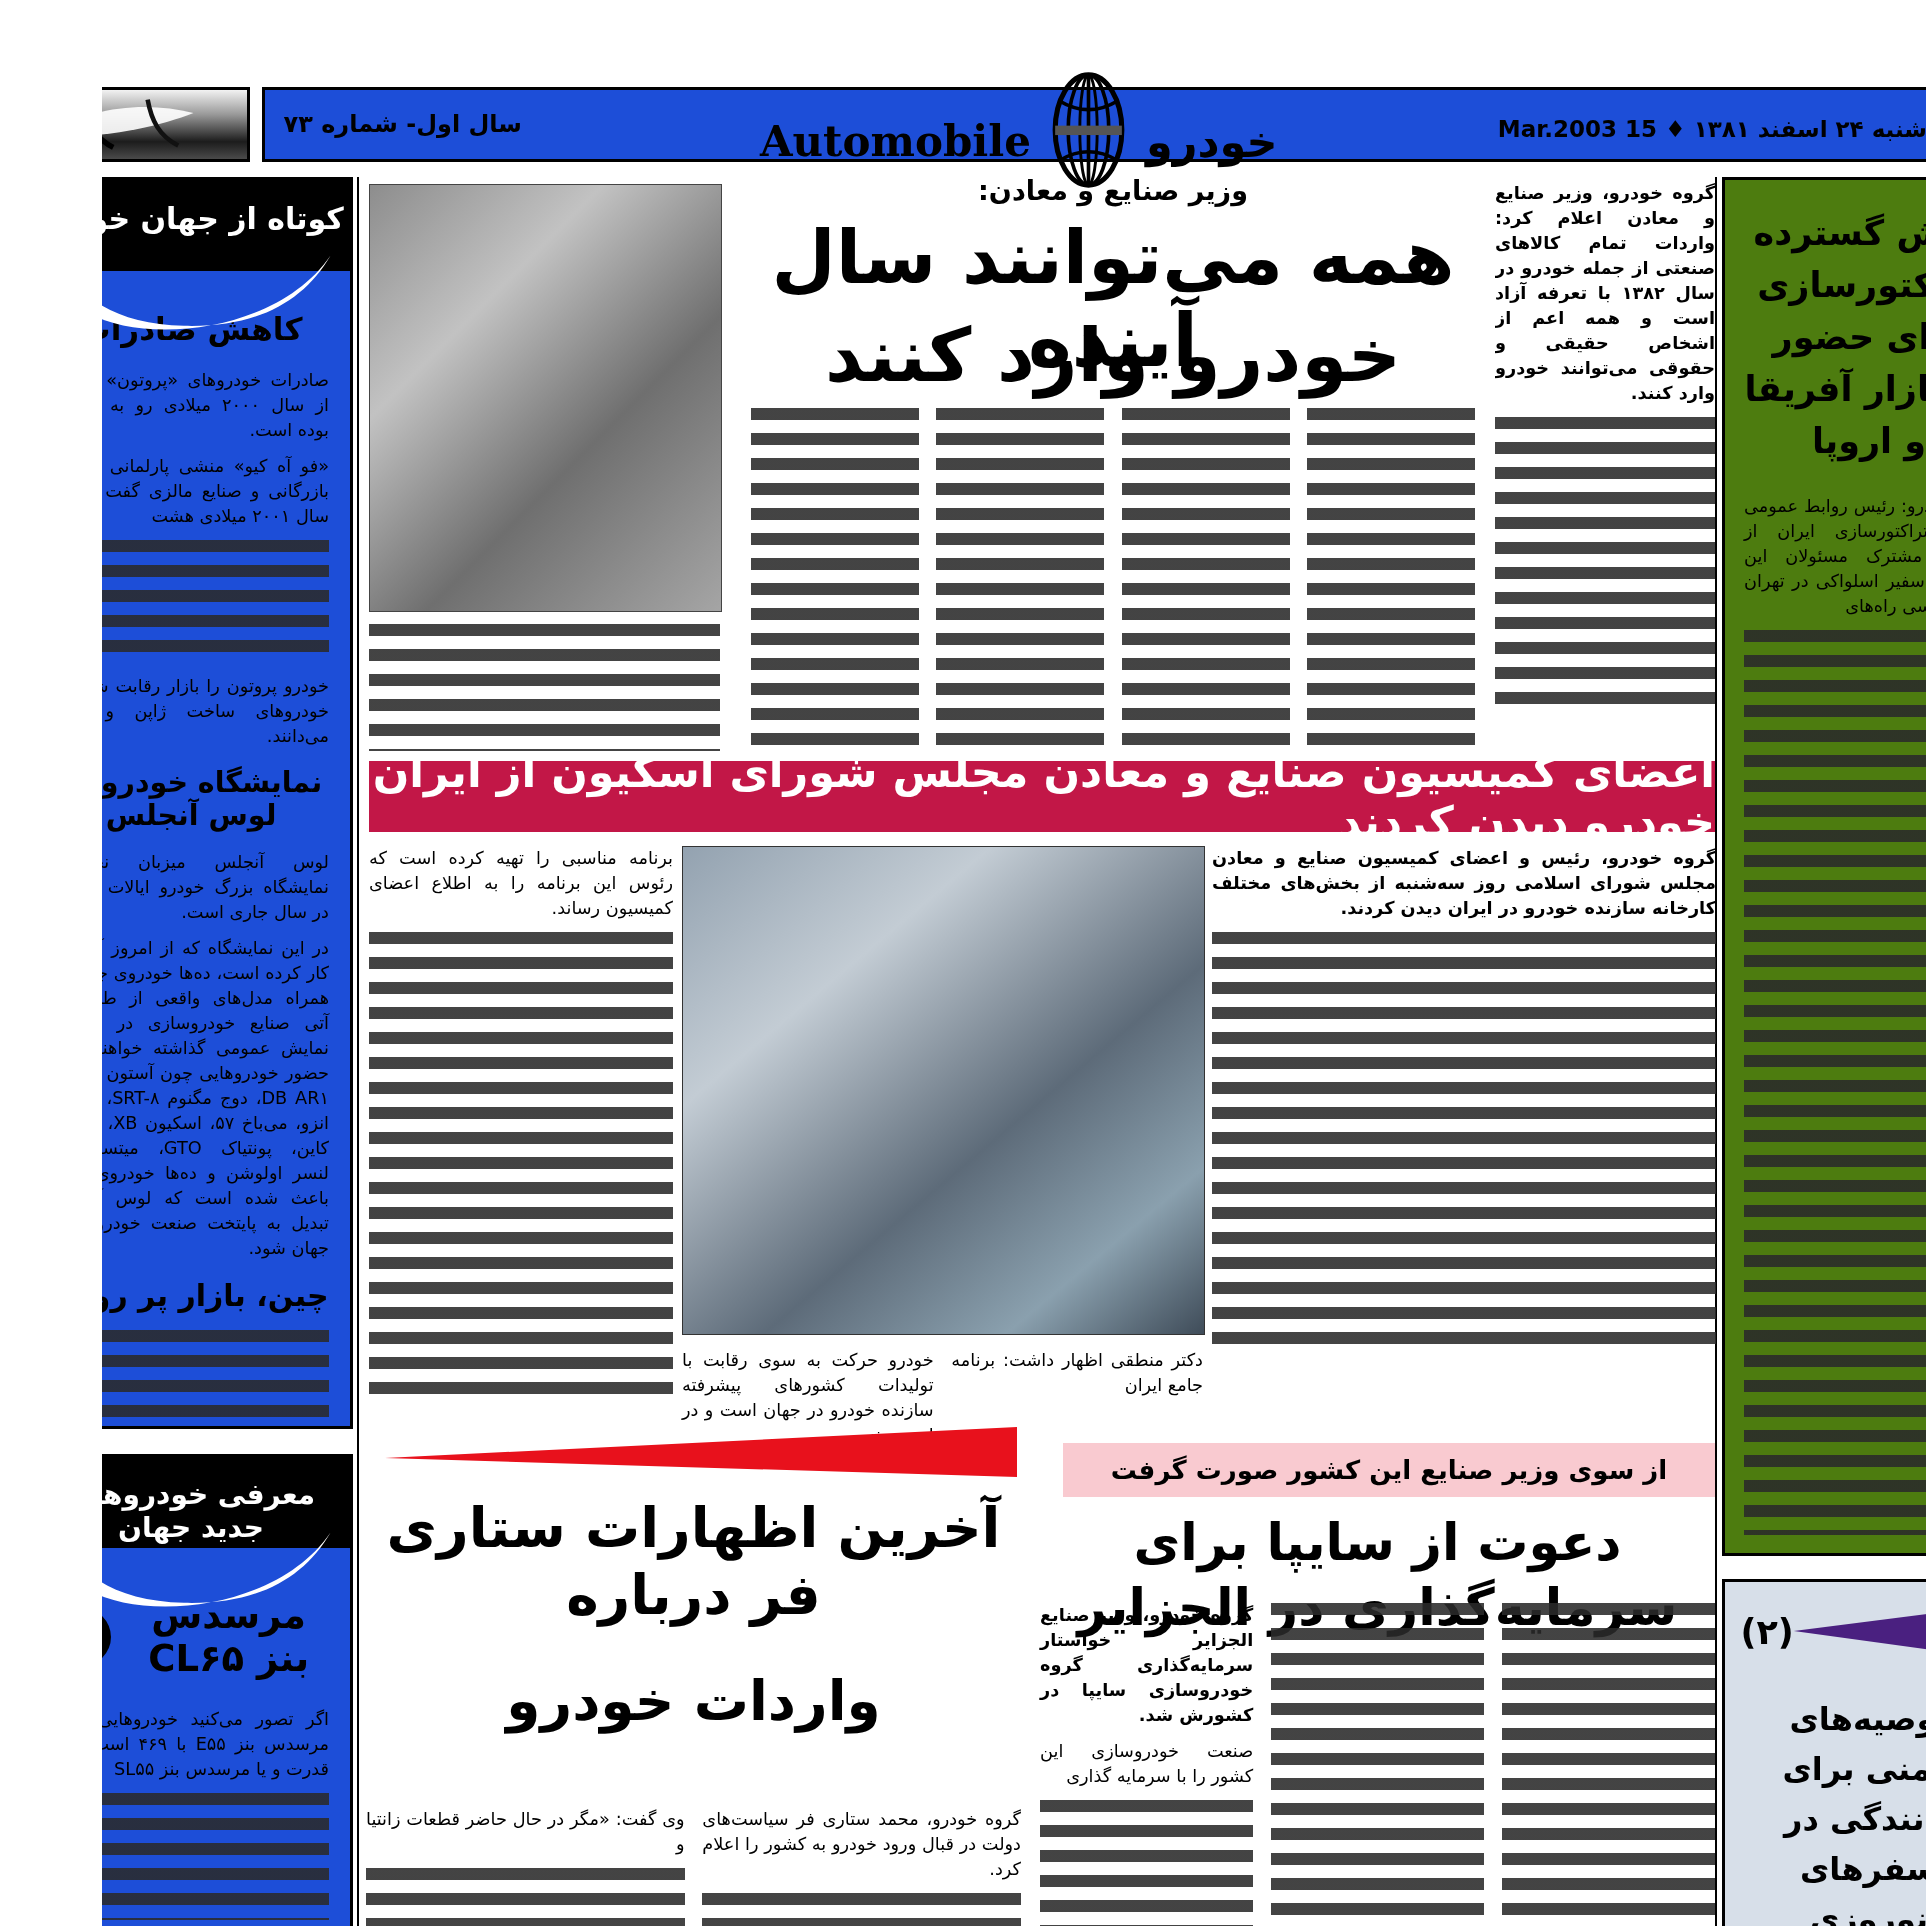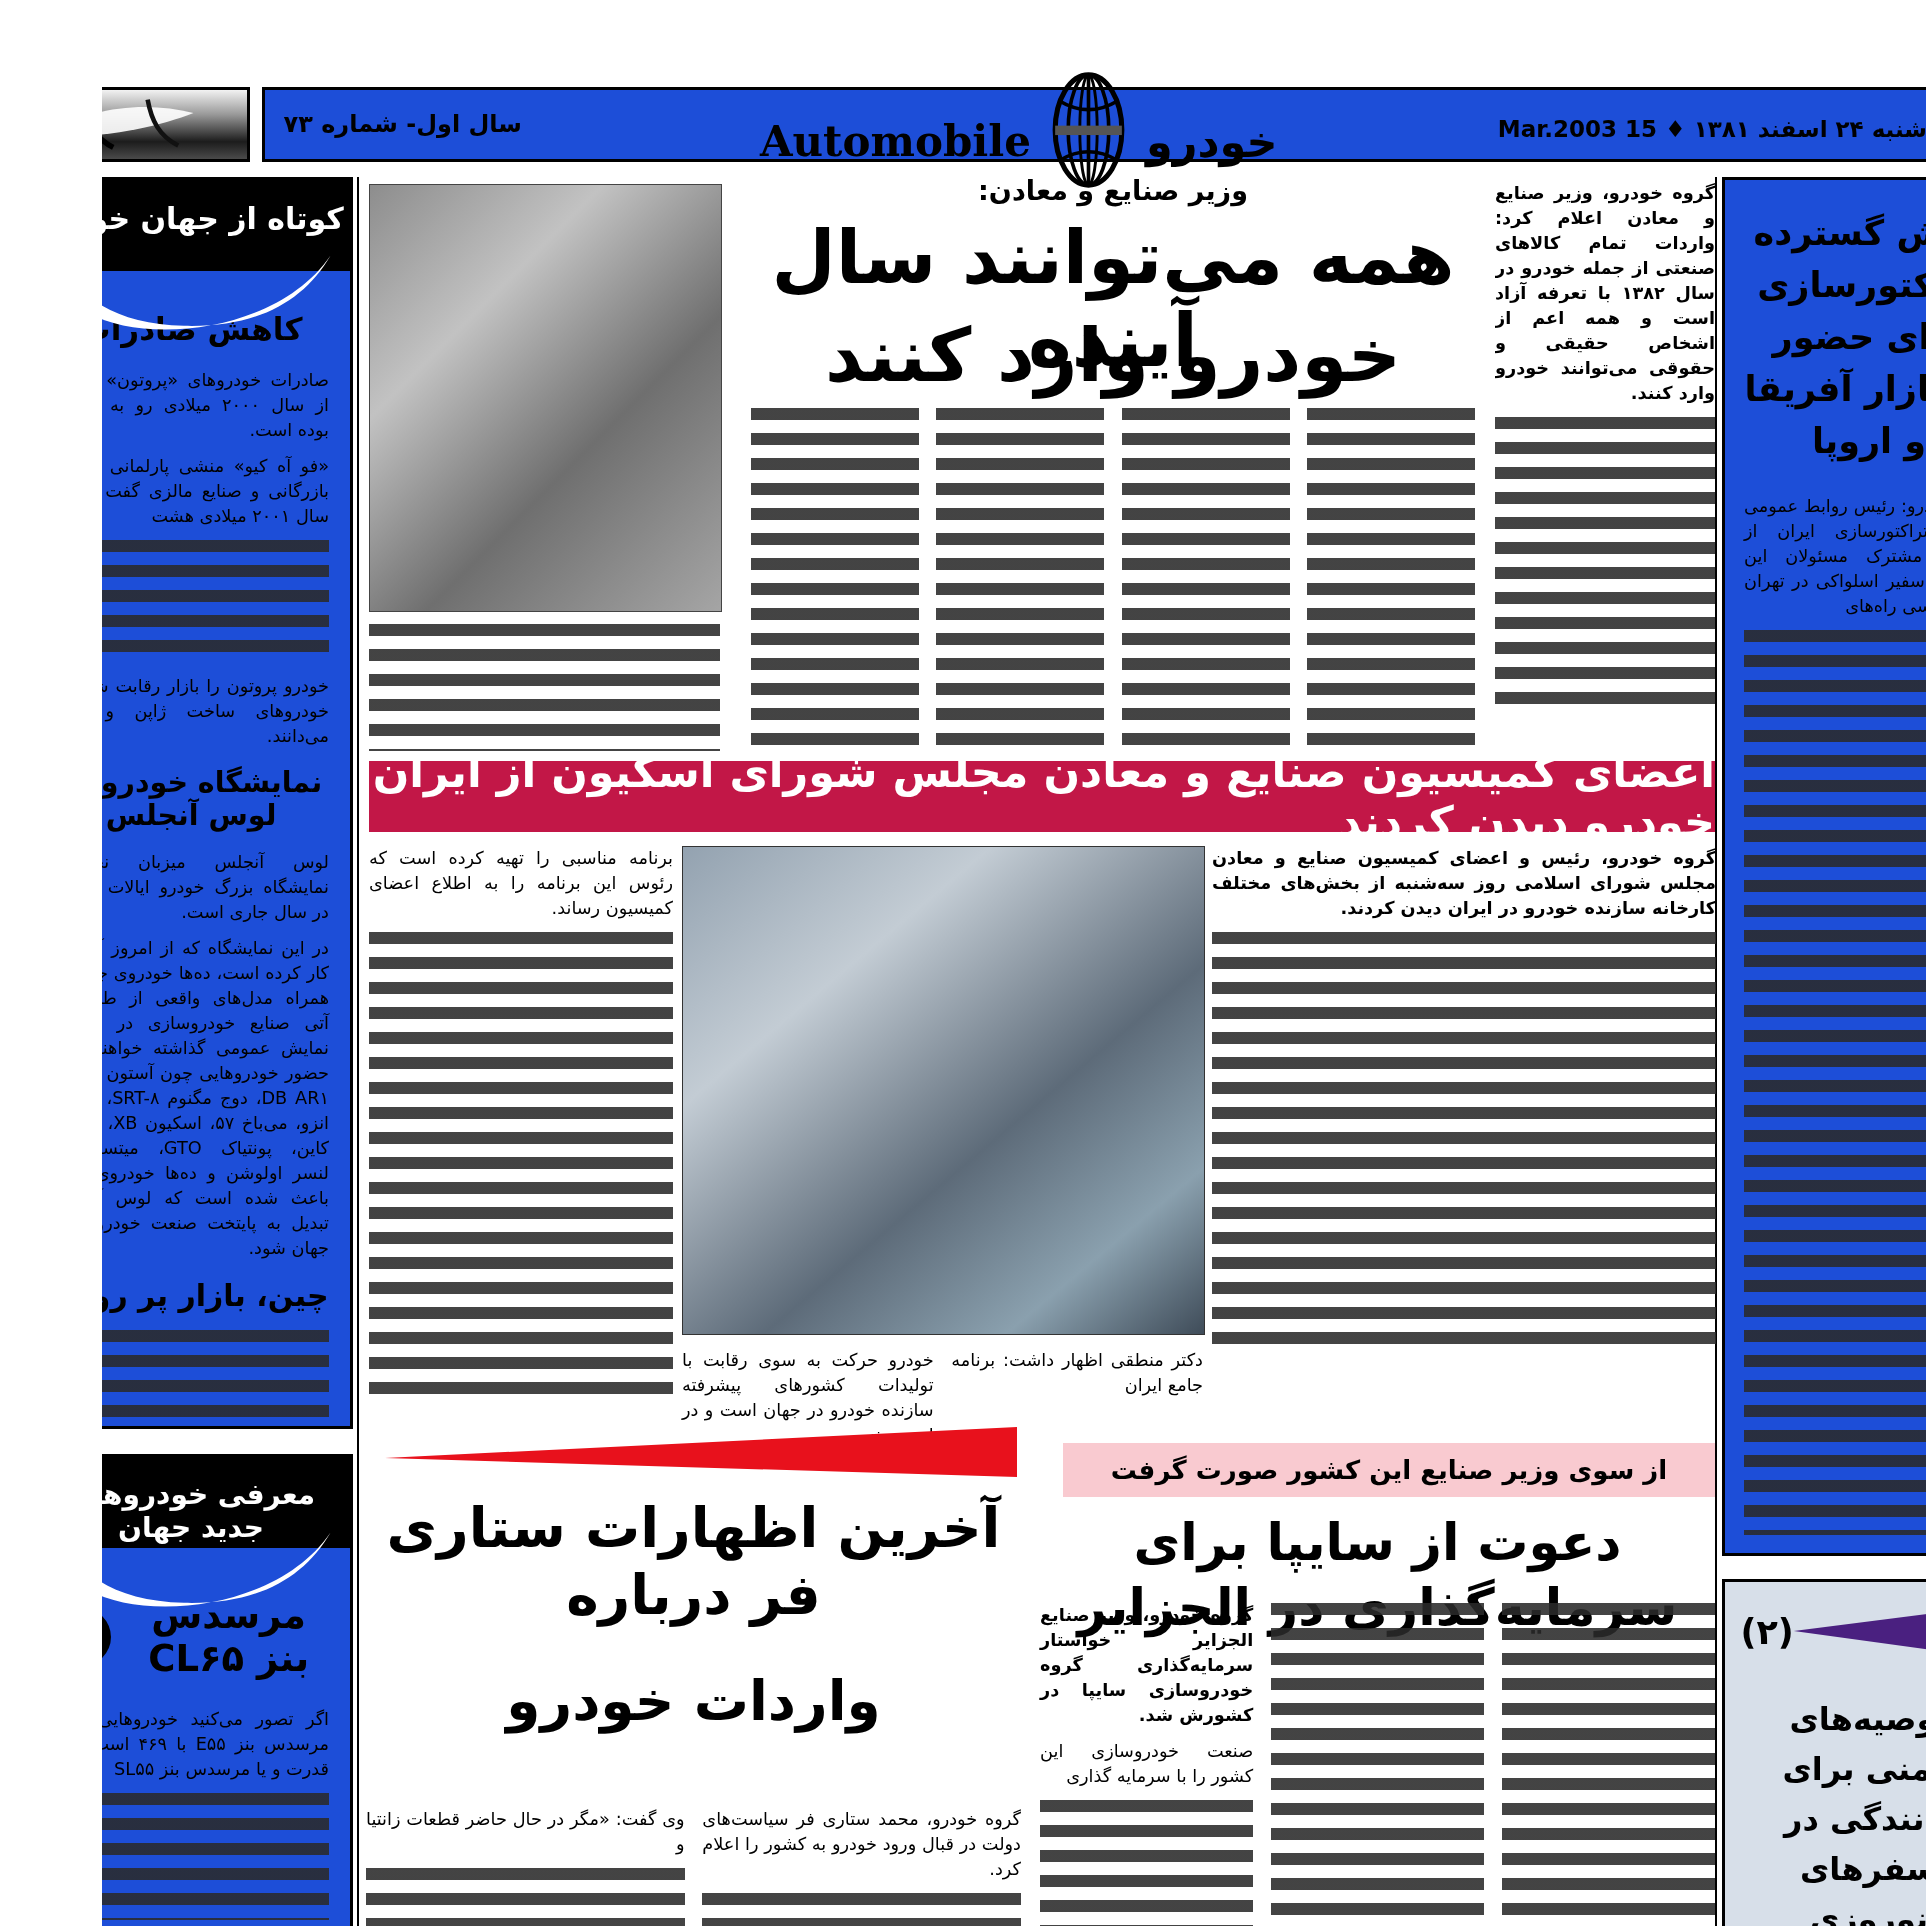--- a/index.html
+++ b/index.html
@@ -167,21 +167,21 @@
   <div class="col">
     <div class="sim" style="height:408px;"></div>
   </div>
   <div class="col">
     <p class="jt lead">گروه خودرو، وزیر صنایع الجزایر خواستار سرمایه‌گذاری گروه خودروسازی سایپا در کشورش شد.</p>
     <p class="jt">صنعت خودروسازی این کشور را با سرمایه گذاری</p>
     <div class="sim" style="height:200px;"></div>
   </div>
 </div>
 
-<div class="abs bx" style="left:1722px; top:177px; width:294px; height:1379px; background:#1d4ed8; overflow:hidden;">
+<div class="abs bx" style="left:1722px; top:177px; width:294px; height:1379px; background:#4d7c0f; overflow:hidden;">
   <div style="padding:27px 19px 0 19px;">
     <div class="h-center" style="font-size:35px; line-height:52px;">تلاش گسترده</div>
     <div class="h-center" style="font-size:35px; line-height:52px;">تراکتورسازی برای حضور</div>
     <div class="h-center" style="font-size:35px; line-height:52px; margin-bottom:27px;">در بازار آفریقا و اروپا</div>
     <p class="jt">گروه خودرو: رئیس روابط عمومی مجتمع تراکتورسازی ایران از نشست مشترک مسئولان این مجتمع و سفیر اسلواکی در تهران برای بررسی راه‌های</p>
     <div class="sim" style="height:905px;"></div>
   </div>
 </div>
 
 <div class="abs bx" style="left:1722px; top:1579px; width:294px; height:975px; background:#d7dfe9; overflow:hidden;">

